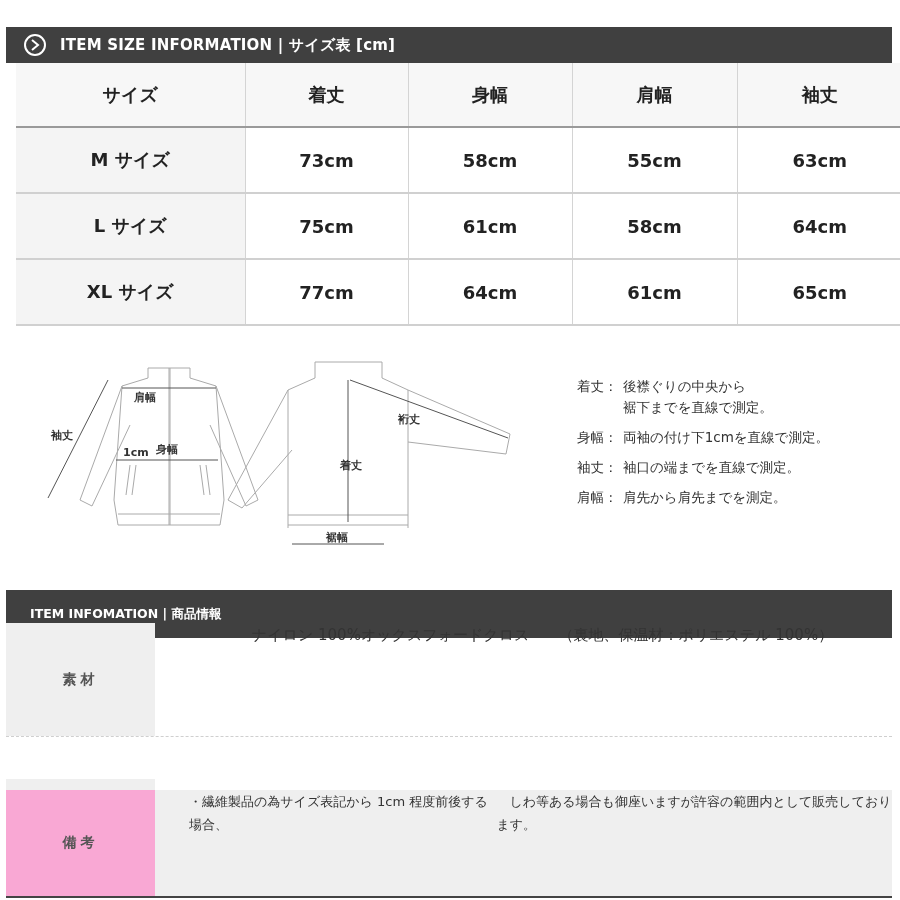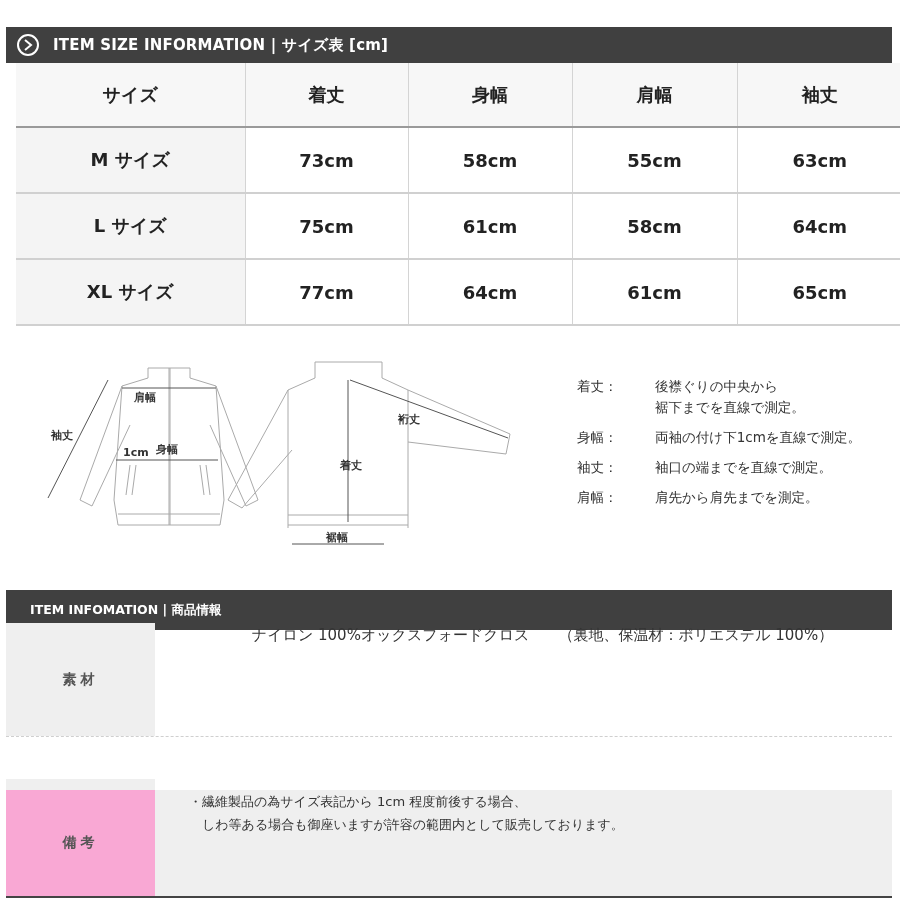--- a/index.html
+++ b/index.html
@@ -1,49 +1,49 @@
 <!DOCTYPE html>
 <html><head>
 <meta charset="utf-8">
 <style>
   * { box-sizing: border-box; margin: 0; padding: 0; }
   html, body { width: 900px; height: 900px; background: #ffffff; overflow: hidden; }
   body { font-family: "DejaVu Sans", "Liberation Sans", sans-serif; color: #222; position: relative; }
 
   .bar { position: absolute; left: 6px; width: 886px; background: #404040; color: #fff; display: flex; align-items: center; }
-  .bar.size { top: 27px; height: 36px; padding-left: 11px; font-weight: bold; font-size: 15px; letter-spacing: 0.2px; }
-  .bar.info { top: 590px; height: 40px; padding-left: 24px; font-weight: bold; font-size: 12.5px; }
+  .bar.size { top: 27px; height: 36px; padding-left: 18px; font-weight: bold; font-size: 15px; letter-spacing: 0.2px; }
+  .bar.info { top: 590px; height: 48px; padding-left: 24px; font-weight: bold; font-size: 12.5px; }
   .circle-icon { width: 22px; height: 22px; border: 2px solid #fff; border-radius: 50%; display: flex; align-items: center; justify-content: center; margin-right: 14px; }
   .circle-icon svg { display: block; }
 
   .size-table { position: absolute; left: 16px; top: 63px; width: 886px; border-collapse: collapse; table-layout: fixed; }
   .size-table td, .size-table th { text-align: center; font-weight: bold; font-size: 18px; color: #222; border-bottom: 2px solid #d0d0d0; }
   .size-table th { height: 64px; background: #f7f7f7; border-bottom: 2px solid #9a9a9a; }
   .size-table td { height: 66px; background: #ffffff; }
   .size-table td.rowhead { background: #f4f4f4; }
   .size-table th + th, .size-table td + td { border-left: 1px solid #d4d4d4; }
 
   .diagram { position: absolute; left: 30px; top: 350px; width: 500px; height: 210px; }
   .diagram svg { display: block; }
   .dlabel { position: absolute; font-size: 11px; color: #333; font-weight: bold; white-space: nowrap; }
 
   .notes { position: absolute; left: 577px; top: 376px; width: 320px; font-size: 13.5px; color: #333; line-height: 21px; }
-  .note { display: flex; margin-bottom: 9px; gap: 32px; }
+  .note { display: flex; margin-bottom: 9px; }
   .note .key { width: 46px; flex: none; }
   .note .desc { flex: 1; }
 
   .info-row { position: absolute; left: 6px; width: 886px; display: flex; }
   .info-row .lbl { width: 149px; flex: none; background: #efefef; display: flex; align-items: center; justify-content: center; font-size: 14px; font-weight: bold; color: #555; letter-spacing: 4px; }
   .info-row .val { flex: 1; display: flex; align-items: center; padding-left: 38px; font-size: 15px; color: #333; }
   .row-material { top: 623px; height: 114px; border-bottom: 1px dashed #cfcfcf; }
   .row-material .val { flex-direction: row; align-items: flex-start; justify-content: center; line-height: 24px; gap: 29px; }
   .row-thick { top: 779px; height: 50px; border-bottom: 2px solid #e3e3e3; }
   .row-notes { top: 790px; height: 108px; background: #efefef; border-bottom: 2px solid #444; }
   .row-notes .lbl { background: #f9a8d4; }
-  .row-notes .val { flex-direction: column; align-items: flex-start; justify-content: flex-start; font-size: 13px; line-height: 23px; padding-left: 34px; }
+  .row-notes .val { flex-direction: row; align-items: flex-start; justify-content: center; font-size: 13px; line-height: 23px; padding-left: 34px; }
 
   .thick-label { font-size: 17px; color: #444; font-weight: bold; }
   .bars { display: flex; align-items: flex-end; margin: 0 12px 0 14px; height: 30px; gap: 6px; }
   .tbar { width: 50px; background: #b2b2b2; }
   .tbar.active { background: #1f1818; }
 </style>
 </head>
 <body>
 
 <div class="bar size">

